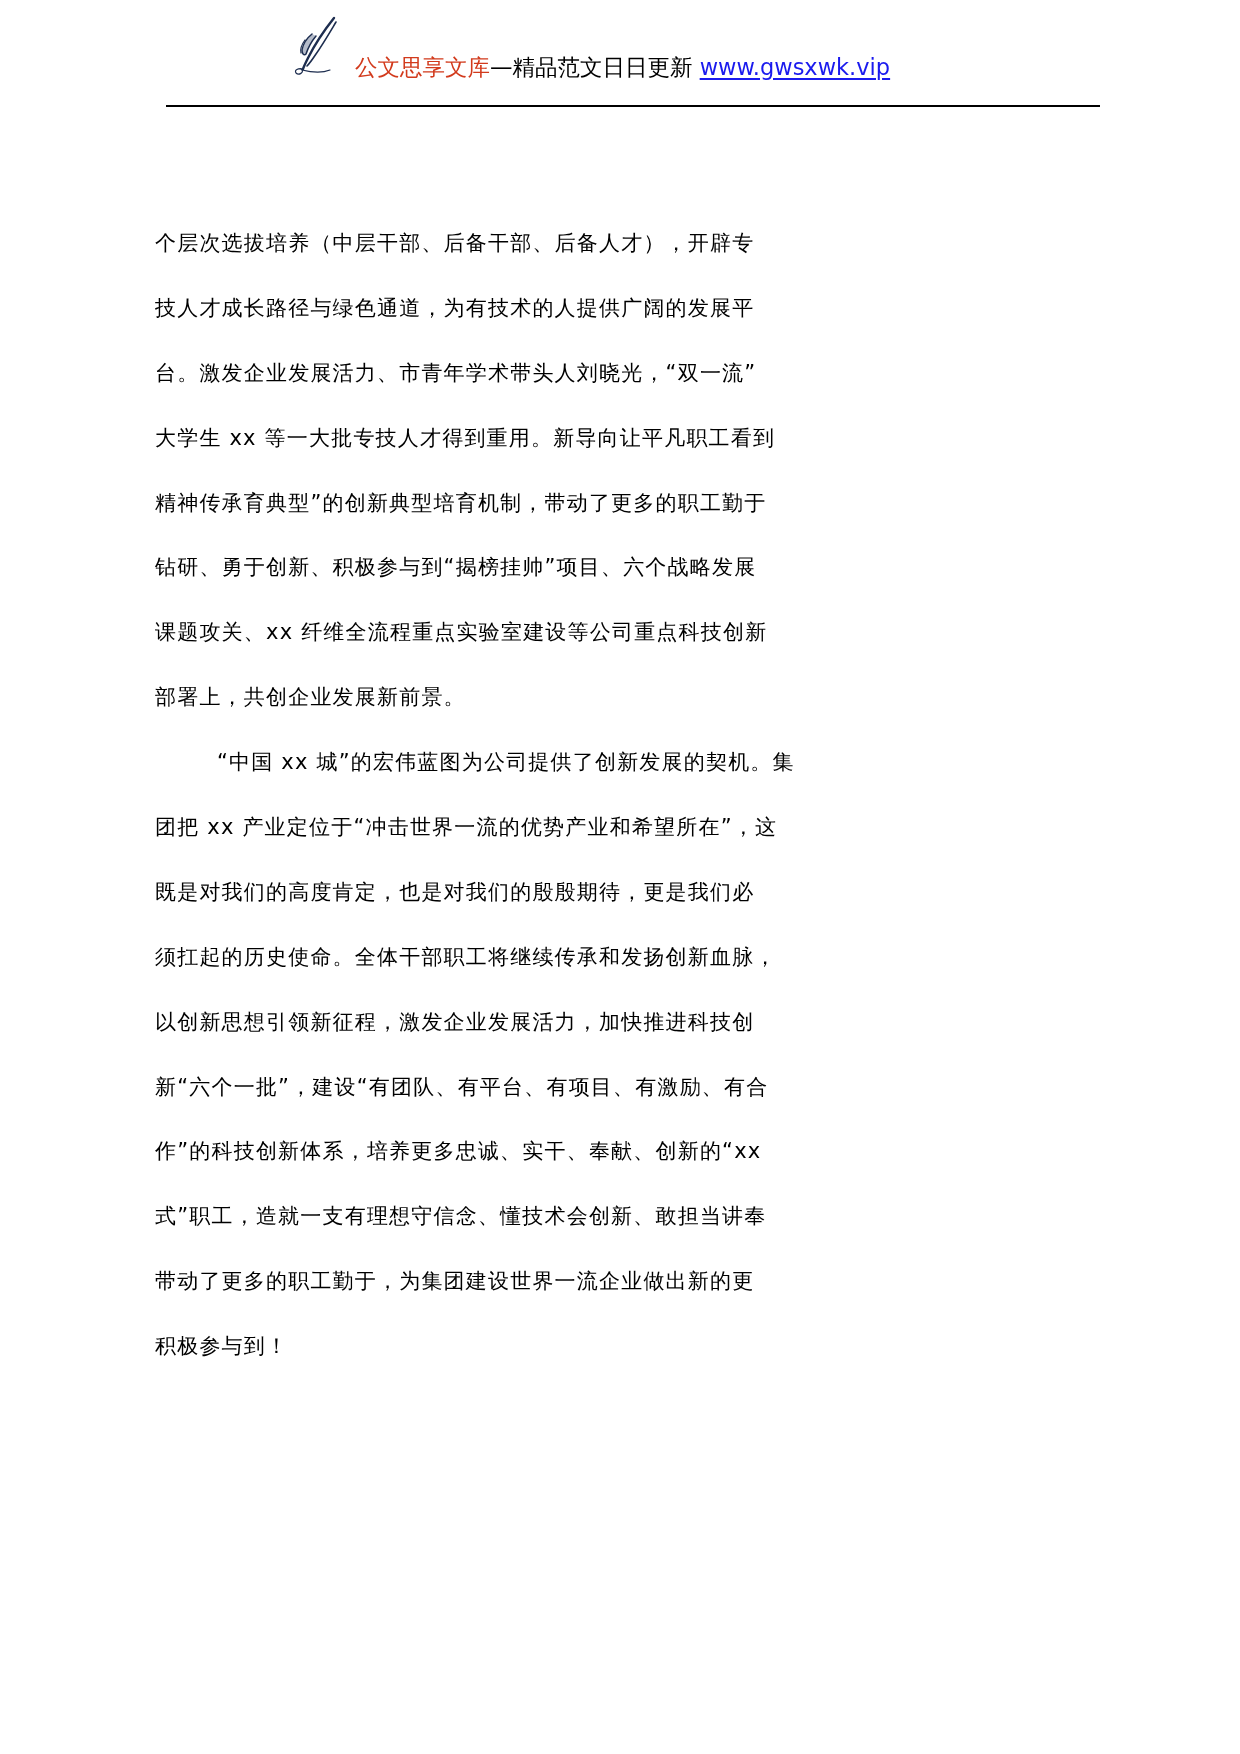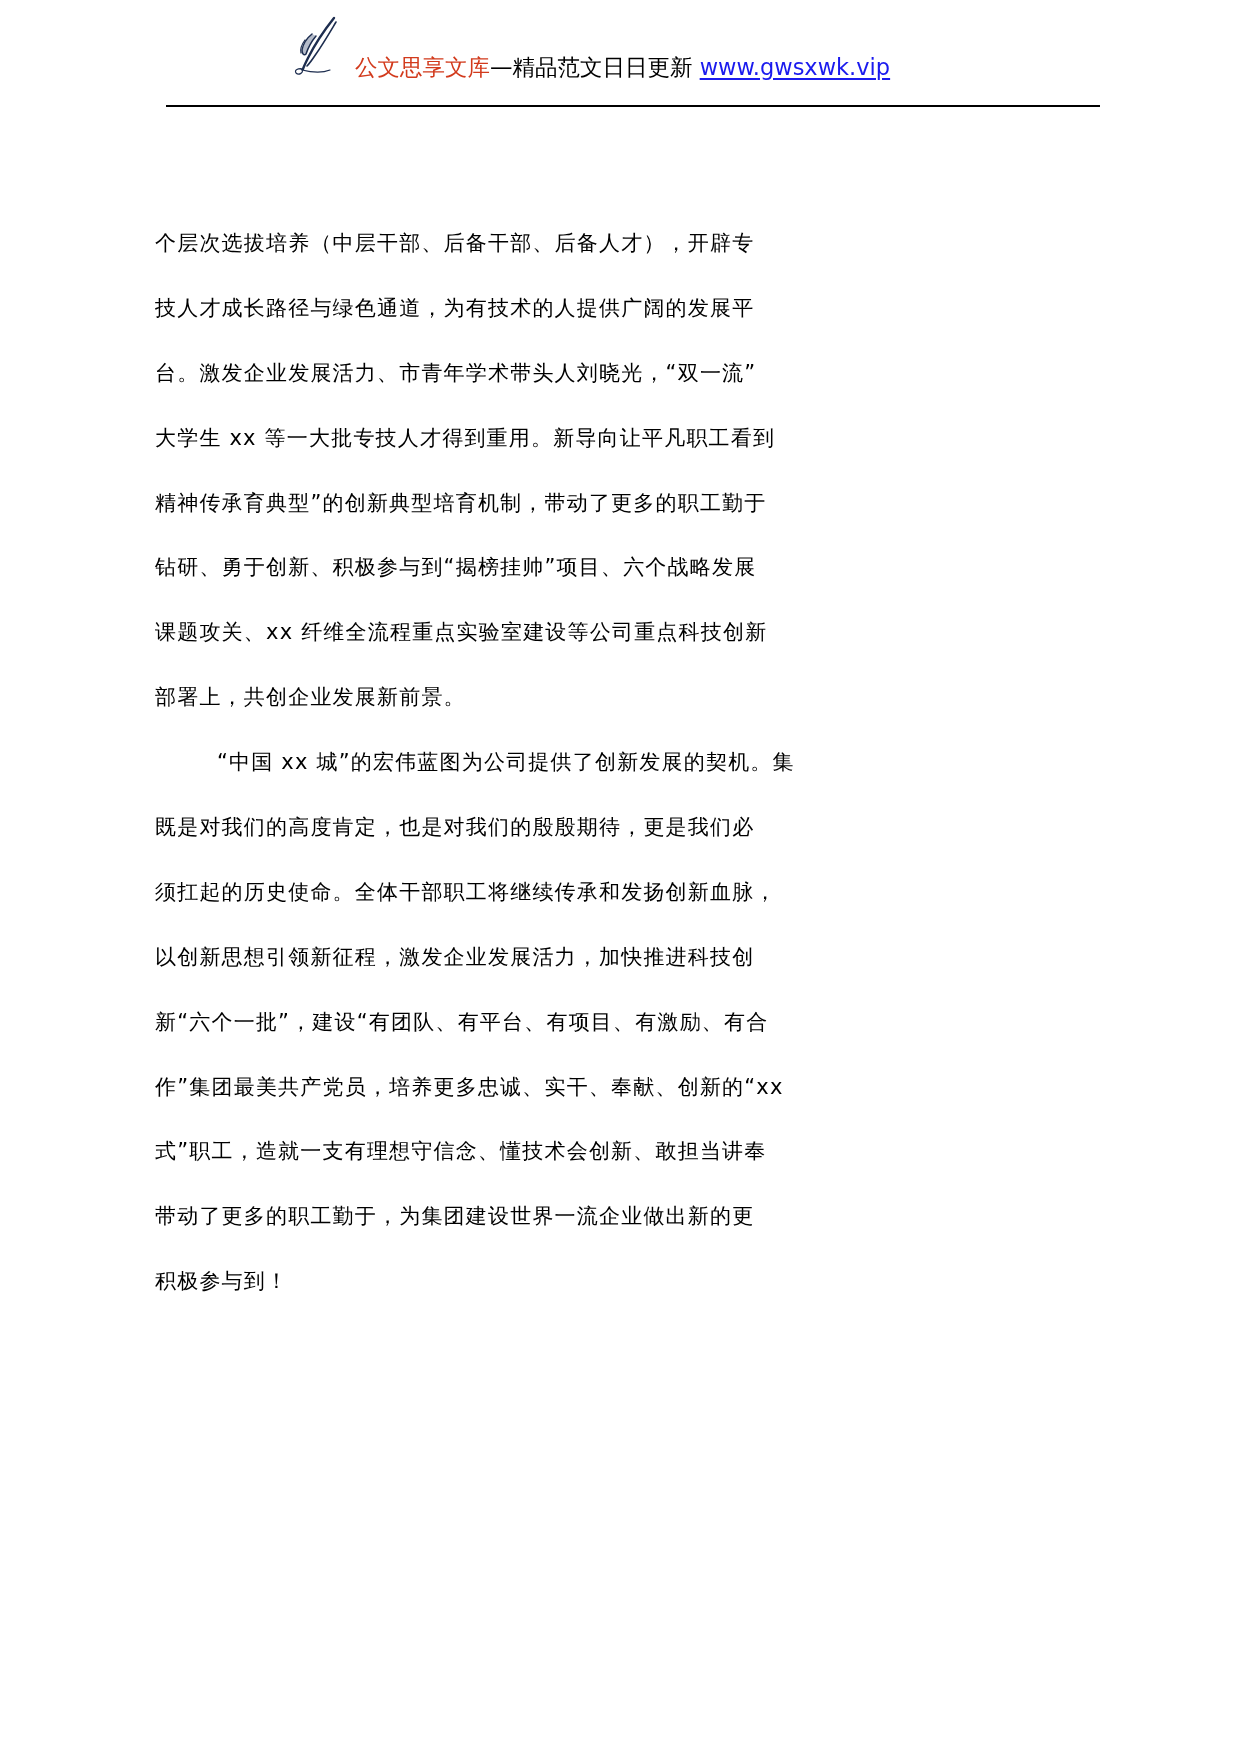--- a/index.html
+++ b/index.html
@@ -89,21 +89,22 @@
 <div class="content">
   <div class="line">个层次选拔培养（中层干部、后备干部、后备人才），开辟专</div>
   <div class="line">技人才成长路径与绿色通道，为有技术的人提供广阔的发展平</div>
   <div class="line">台。激发企业发展活力、市青年学术带头人刘晓光，“双一流”</div>
   <div class="line">大学生 xx 等一大批专技人才得到重用。新导向让平凡职工看到</div>
   <div class="line">精神传承育典型”的创新典型培育机制，带动了更多的职工勤于</div>
   <div class="line">钻研、勇于创新、积极参与到“揭榜挂帅”项目、六个战略发展</div>
   <div class="line">课题攻关、xx 纤维全流程重点实验室建设等公司重点科技创新</div>
   <div class="line">部署上，共创企业发展新前景。</div>
   <div class="line indent">“中国 xx 城”的宏伟蓝图为公司提供了创新发展的契机。集</div>
+  <div class="line">团把 xx 产业定位于“冲击世界一流的优势产业和希望所在”，这</div>
   <div class="line">既是对我们的高度肯定，也是对我们的殷殷期待，更是我们必</div>
   <div class="line">须扛起的历史使命。全体干部职工将继续传承和发扬创新血脉，</div>
   <div class="line">以创新思想引领新征程，激发企业发展活力，加快推进科技创</div>
   <div class="line">新“六个一批”，建设“有团队、有平台、有项目、有激励、有合</div>
-  <div class="line">作”集团最美共产党员，培养更多忠诚、实干、奉献、创新的“xx</div>
+  <div class="line">作”的科技创新体系，培养更多忠诚、实干、奉献、创新的“xx</div>
   <div class="line">式”职工，造就一支有理想守信念、懂技术会创新、敢担当讲奉</div>
   <div class="line">带动了更多的职工勤于，为集团建设世界一流企业做出新的更</div>
   <div class="line">积极参与到！</div>
 </div>
 
 </body></html>

